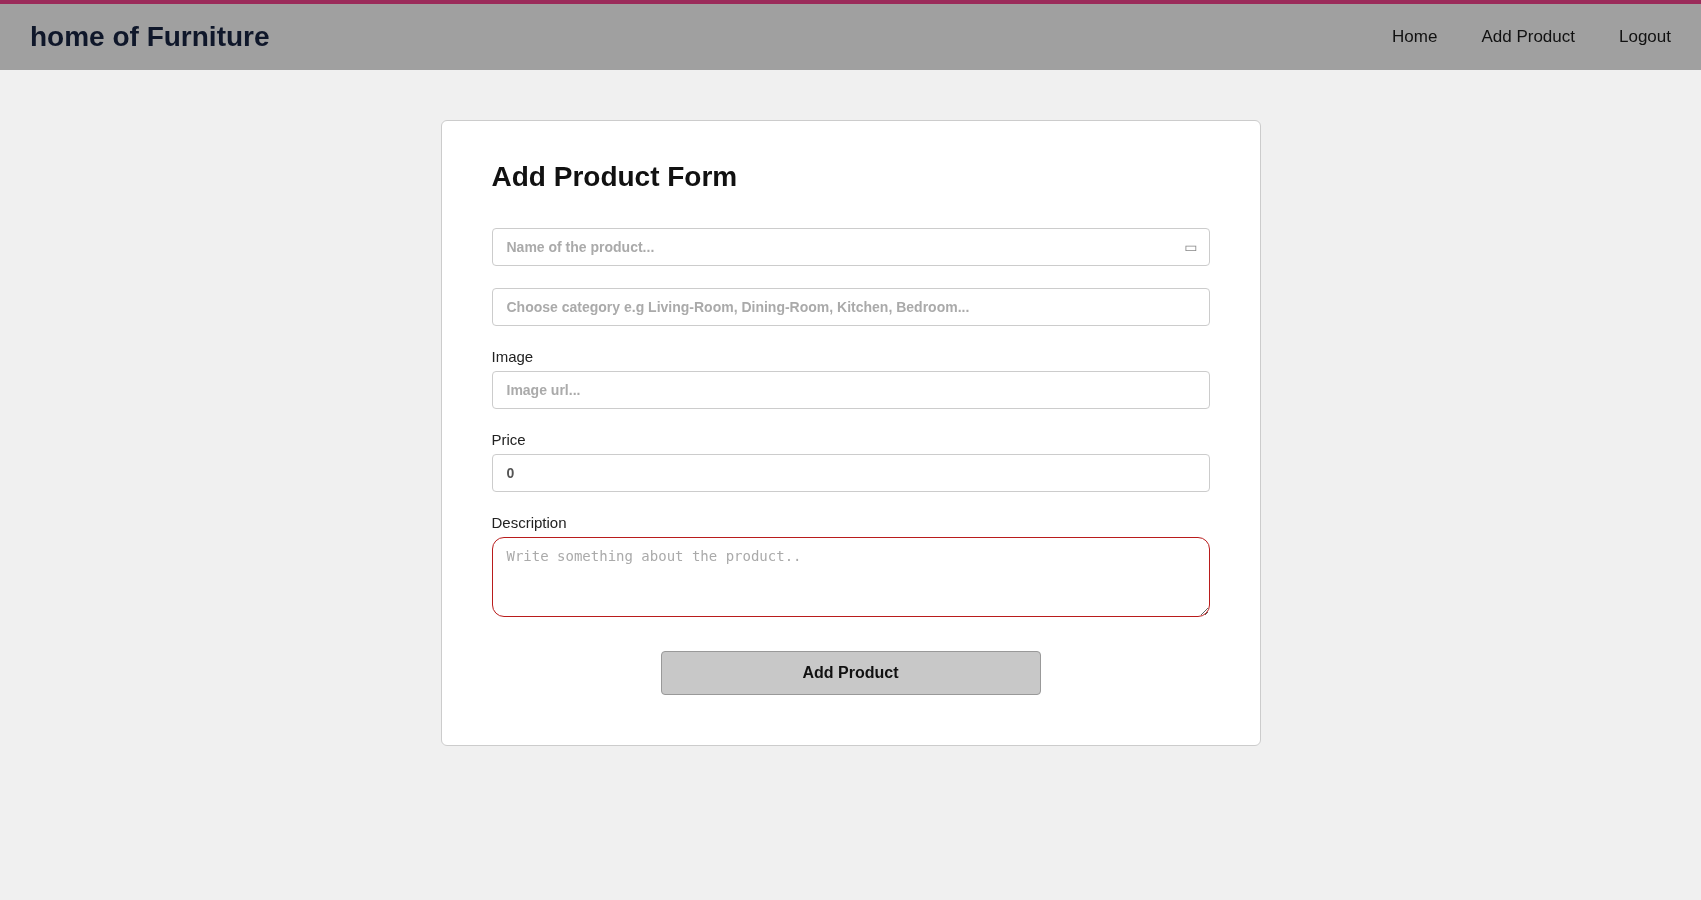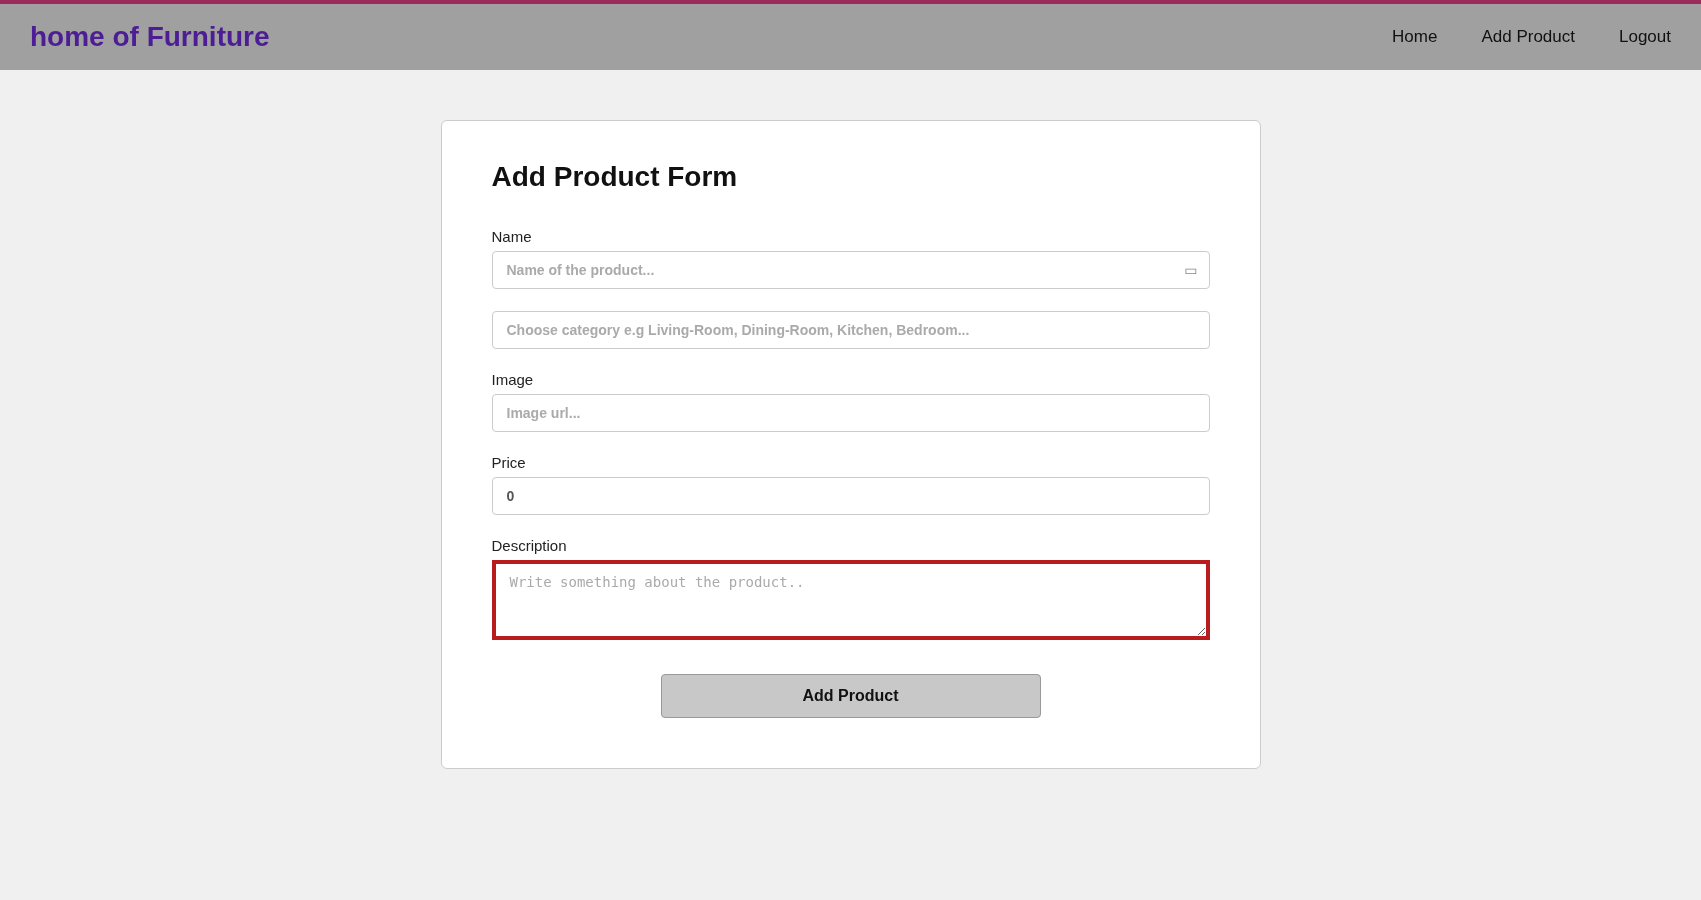--- a/index.html
+++ b/index.html
@@ -21,21 +21,21 @@
       display: flex;
       align-items: center;
       justify-content: space-between;
       padding: 0 30px;
       height: 70px;
     }
 
     .navbar-brand {
       font-size: 28px;
       font-weight: bold;
-      color: #4c1d95;
+      color: #0f172a;
       text-decoration: none;
     }
 
     .navbar-nav {
       display: flex;
       gap: 44px;
       align-items: center;
     }
 
     .nav-link {
@@ -91,22 +91,22 @@
       font-weight: bold;
     }
 
     .form-input::placeholder {
       color: #aaa;
     }
 
     .form-textarea {
       width: 100%;
       padding: 10px 14px;
-      border: 4px solid #b91c1c;
-      border-radius: 0;
+      border: 1px solid #b91c1c;
+      border-radius: 12px;
       font-size: 14px;
       color: #555;
       font-family: monospace;
       resize: vertical;
       height: 80px;
       outline: none;
     }
 
     .form-textarea::placeholder {
       color: #aaa;
@@ -155,21 +155,20 @@
     <a class="nav-link">Add Product</a>
     <a class="nav-link">Logout</a>
   </div>
 </nav>
 
 <div class="main-content">
   <div class="form-card">
     <h1 class="form-title">Add Product Form</h1>
 
     <div class="form-group">
-      <label class="form-label">Name</label>
       <div class="name-input-wrapper">
         <input type="text" class="form-input" placeholder="Name of the product..." style="">
         <span class="input-icon">▭</span>
       </div>
     </div>
 
     <div class="form-group">
       <input type="text" class="form-input" placeholder="Choose category e.g Living-Room, Dining-Room, Kitchen, Bedroom..." style="">
     </div>
 

